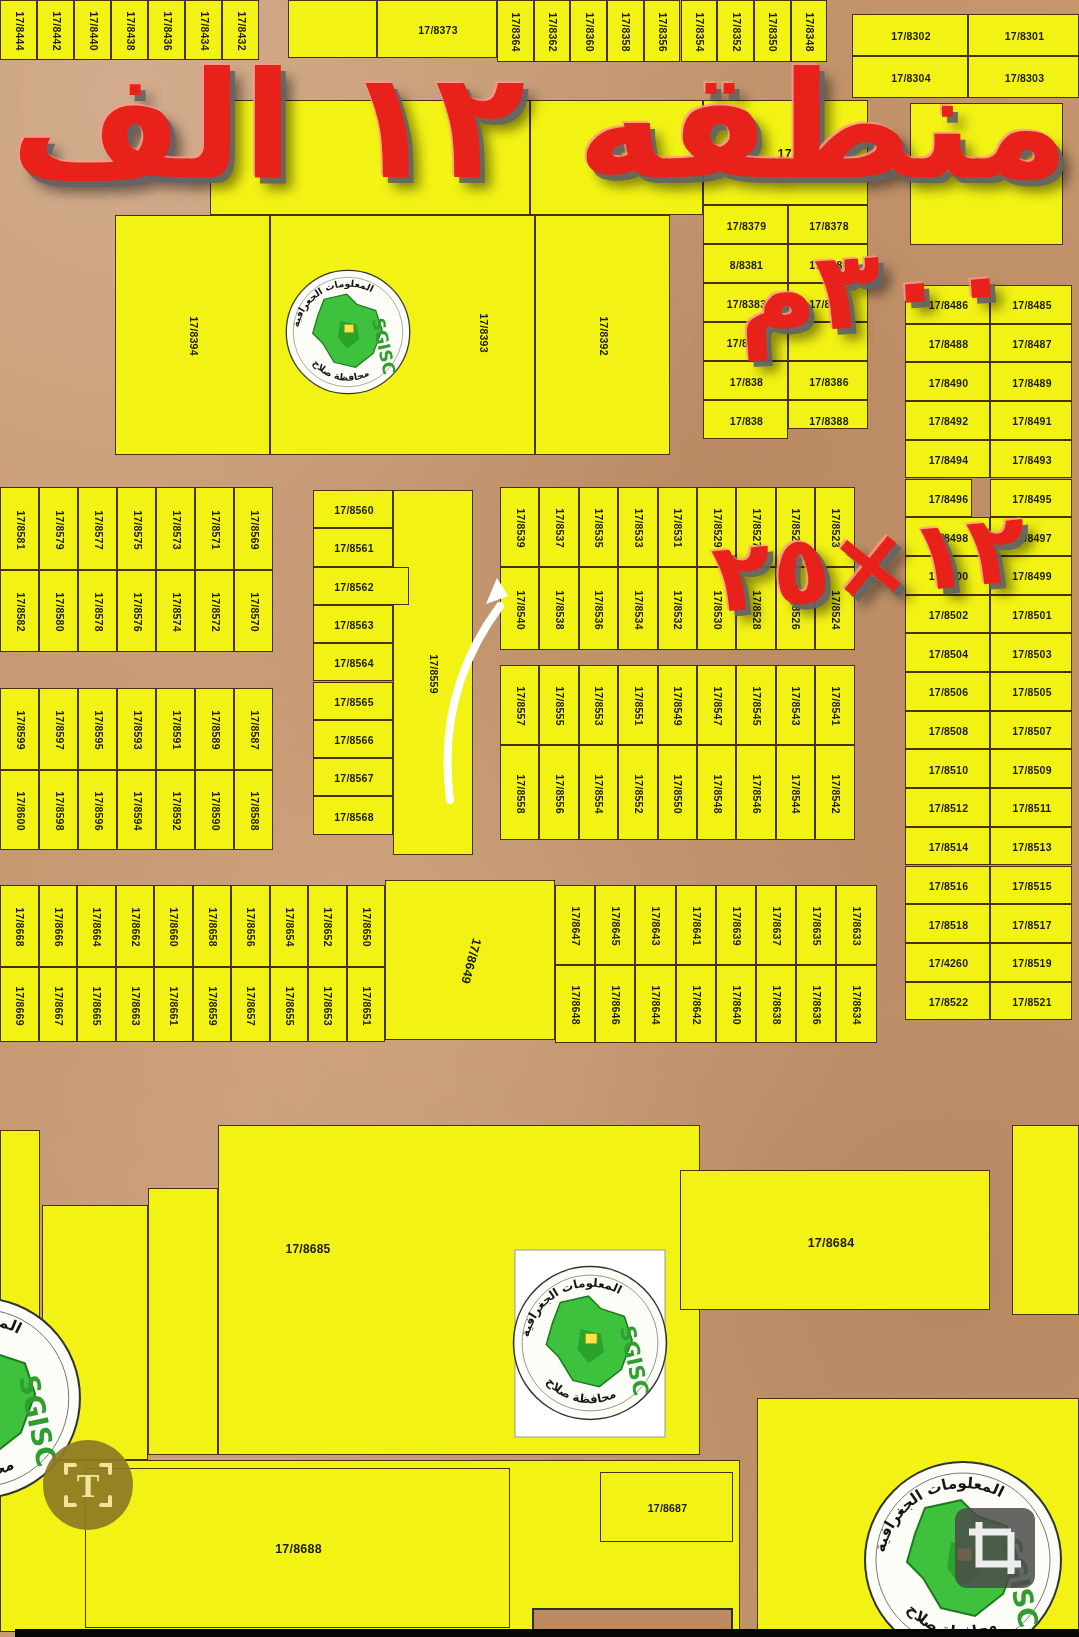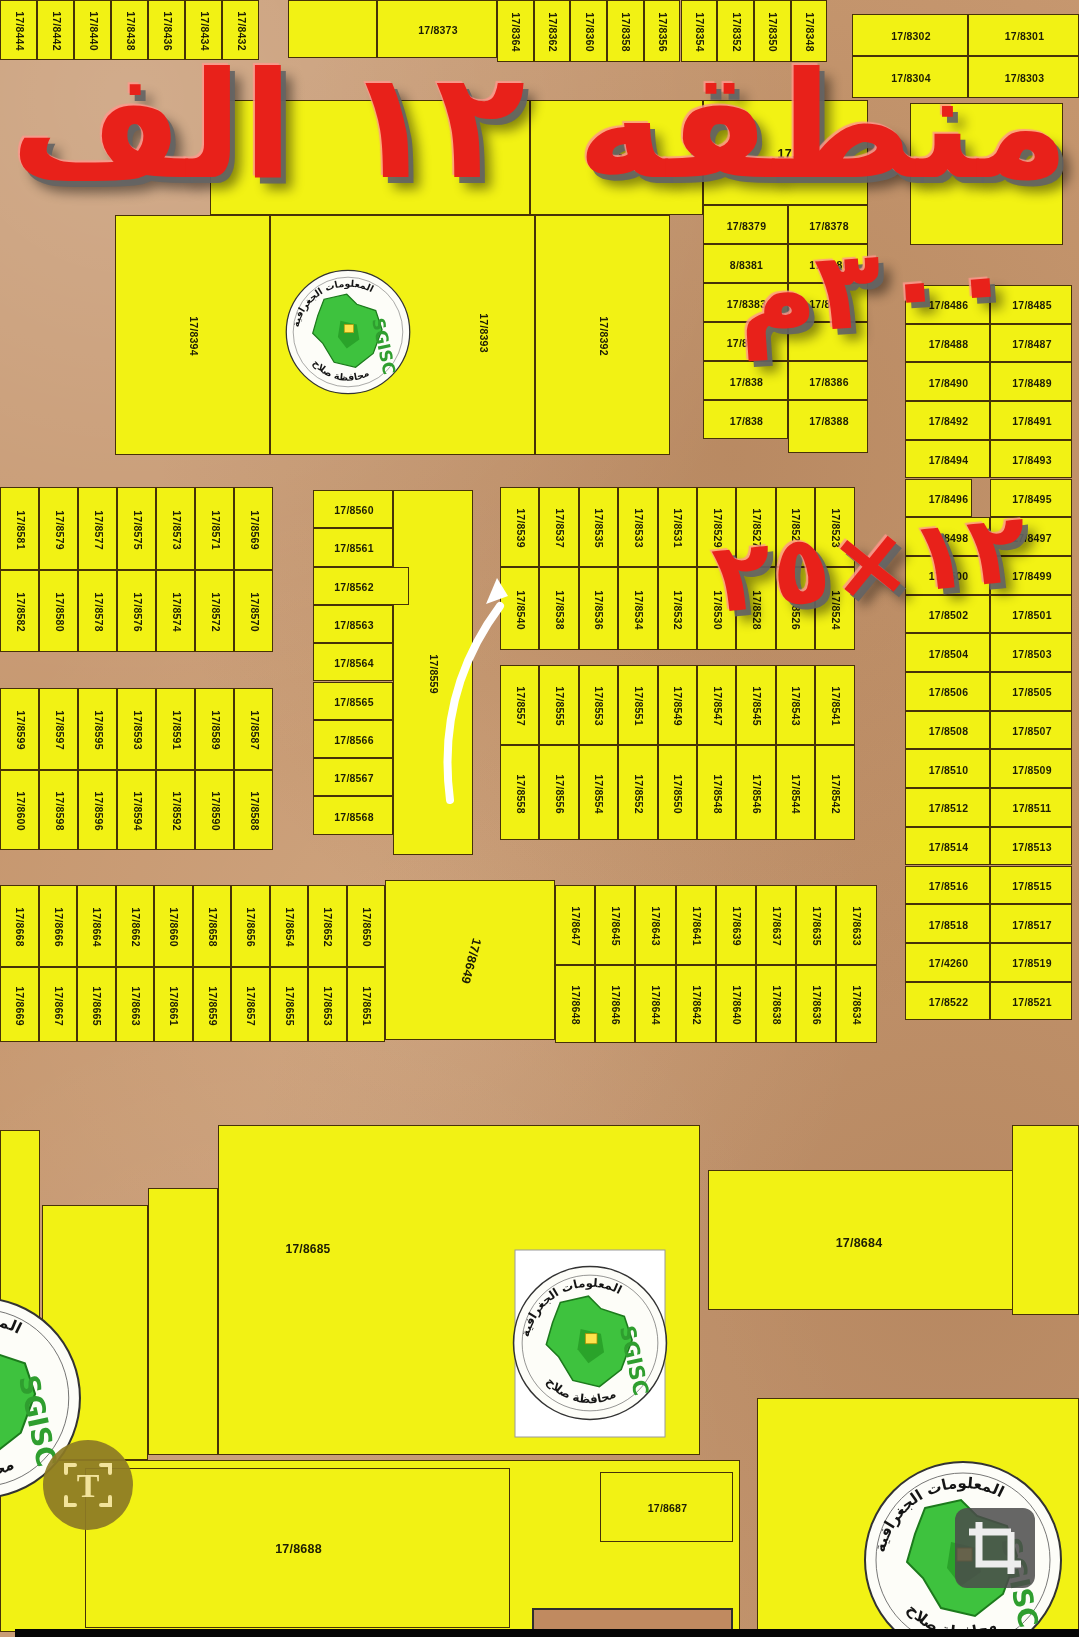--- a/index.html
+++ b/index.html
@@ -62,21 +62,21 @@
       <div class="plot" style="left: 393px; top: 490px; width: 80px; height: 365px;">
         <span class="lbl" style="left: 40px; top: 182.5px; transform: translate(-50%, -50%) rotate(90deg);">17/8559</span>
       </div>
       <div class="plot" style="left: 385px; top: 880px; width: 170px; height: 160px;">
         <span class="lbl" style="left: 85px; top: 80px; transform: translate(-50%, -50%) rotate(105deg); font-size: 12.5px;">17/8649</span>
       </div>
       <div class="plot" style="left: 218px; top: 1125px; width: 482px; height: 330px;">
         <span class="lbl" style="left: 89px; top: 123px; transform: translate(-50%, -50%); font-size: 12px;">17/8685</span>
       </div>
       <div class="plot" style="left: 148px; top: 1188px; width: 70px; height: 267px;"></div>
-      <div class="plot" style="left: 708px; top: 1170px; width: 310px; height: 140px;">
+      <div class="plot" style="left: 680px; top: 1170px; width: 310px; height: 140px;">
         <span class="lbl" style="left: 150px; top: 72px; transform: translate(-50%, -50%); font-size: 12.5px;">17/8684</span>
       </div>
       <div class="plot" style="left: 1012px; top: 1125px; width: 67px; height: 190px;"></div>
       <div class="plot" style="left: 42px; top: 1205px; width: 106px; height: 255px;"></div>
       <div class="plot" style="left: 0px; top: 1130px; width: 40px; height: 330px;"></div>
       <div class="plot" style="left: 0px; top: 1460px; width: 740px; height: 172px;"></div>
       <div class="plot" style="left: 85px; top: 1468px; width: 425px; height: 160px;">
         <span class="lbl" style="left: 212.5px; top: 80px; transform: translate(-50%, -50%); font-size: 12.5px;">17/8688</span>
       </div>
       <div class="plot" style="left: 600px; top: 1472px; width: 133px; height: 70px;">
@@ -468,21 +468,21 @@
       <div class="plot" style="left: 788px; top: 322px; width: 80px; height: 39px;"></div>
       <div class="plot" style="left: 703px; top: 361px; width: 85px; height: 39px;">
         <span class="lbl" style="left: 42.5px; top: 19.5px; transform: translate(-50%, -50%);">17/838</span>
       </div>
       <div class="plot" style="left: 788px; top: 361px; width: 80px; height: 39px;">
         <span class="lbl" style="left: 40px; top: 19.5px; transform: translate(-50%, -50%);">17/8386</span>
       </div>
       <div class="plot" style="left: 703px; top: 400px; width: 85px; height: 39px;">
         <span class="lbl" style="left: 42.5px; top: 19.5px; transform: translate(-50%, -50%);">17/838</span>
       </div>
-      <div class="plot" style="left: 788px; top: 400px; width: 80px; height: 53px;">
+      <div class="plot" style="left: 788px; top: 400px; width: 80px; height: 29px;">
         <span class="lbl" style="left: 40px; top: 19.5px; transform: translate(-50%, -50%);">17/8388</span>
       </div>
       <div class="plot" style="left: 905px; top: 285px; width: 85px; height: 38.7px;">
         <span class="lbl" style="left: 42.5px; top: 19.35px; transform: translate(-50%, -50%);">17/8486</span>
       </div>
       <div class="plot" style="left: 990px; top: 285px; width: 82px; height: 38.7px;">
         <span class="lbl" style="left: 41px; top: 19.35px; transform: translate(-50%, -50%);">17/8485</span>
       </div>
       <div class="plot" style="left: 905px; top: 323.7px; width: 85px; height: 38.7px;">
         <span class="lbl" style="left: 42.5px; top: 19.35px; transform: translate(-50%, -50%);">17/8488</span>

